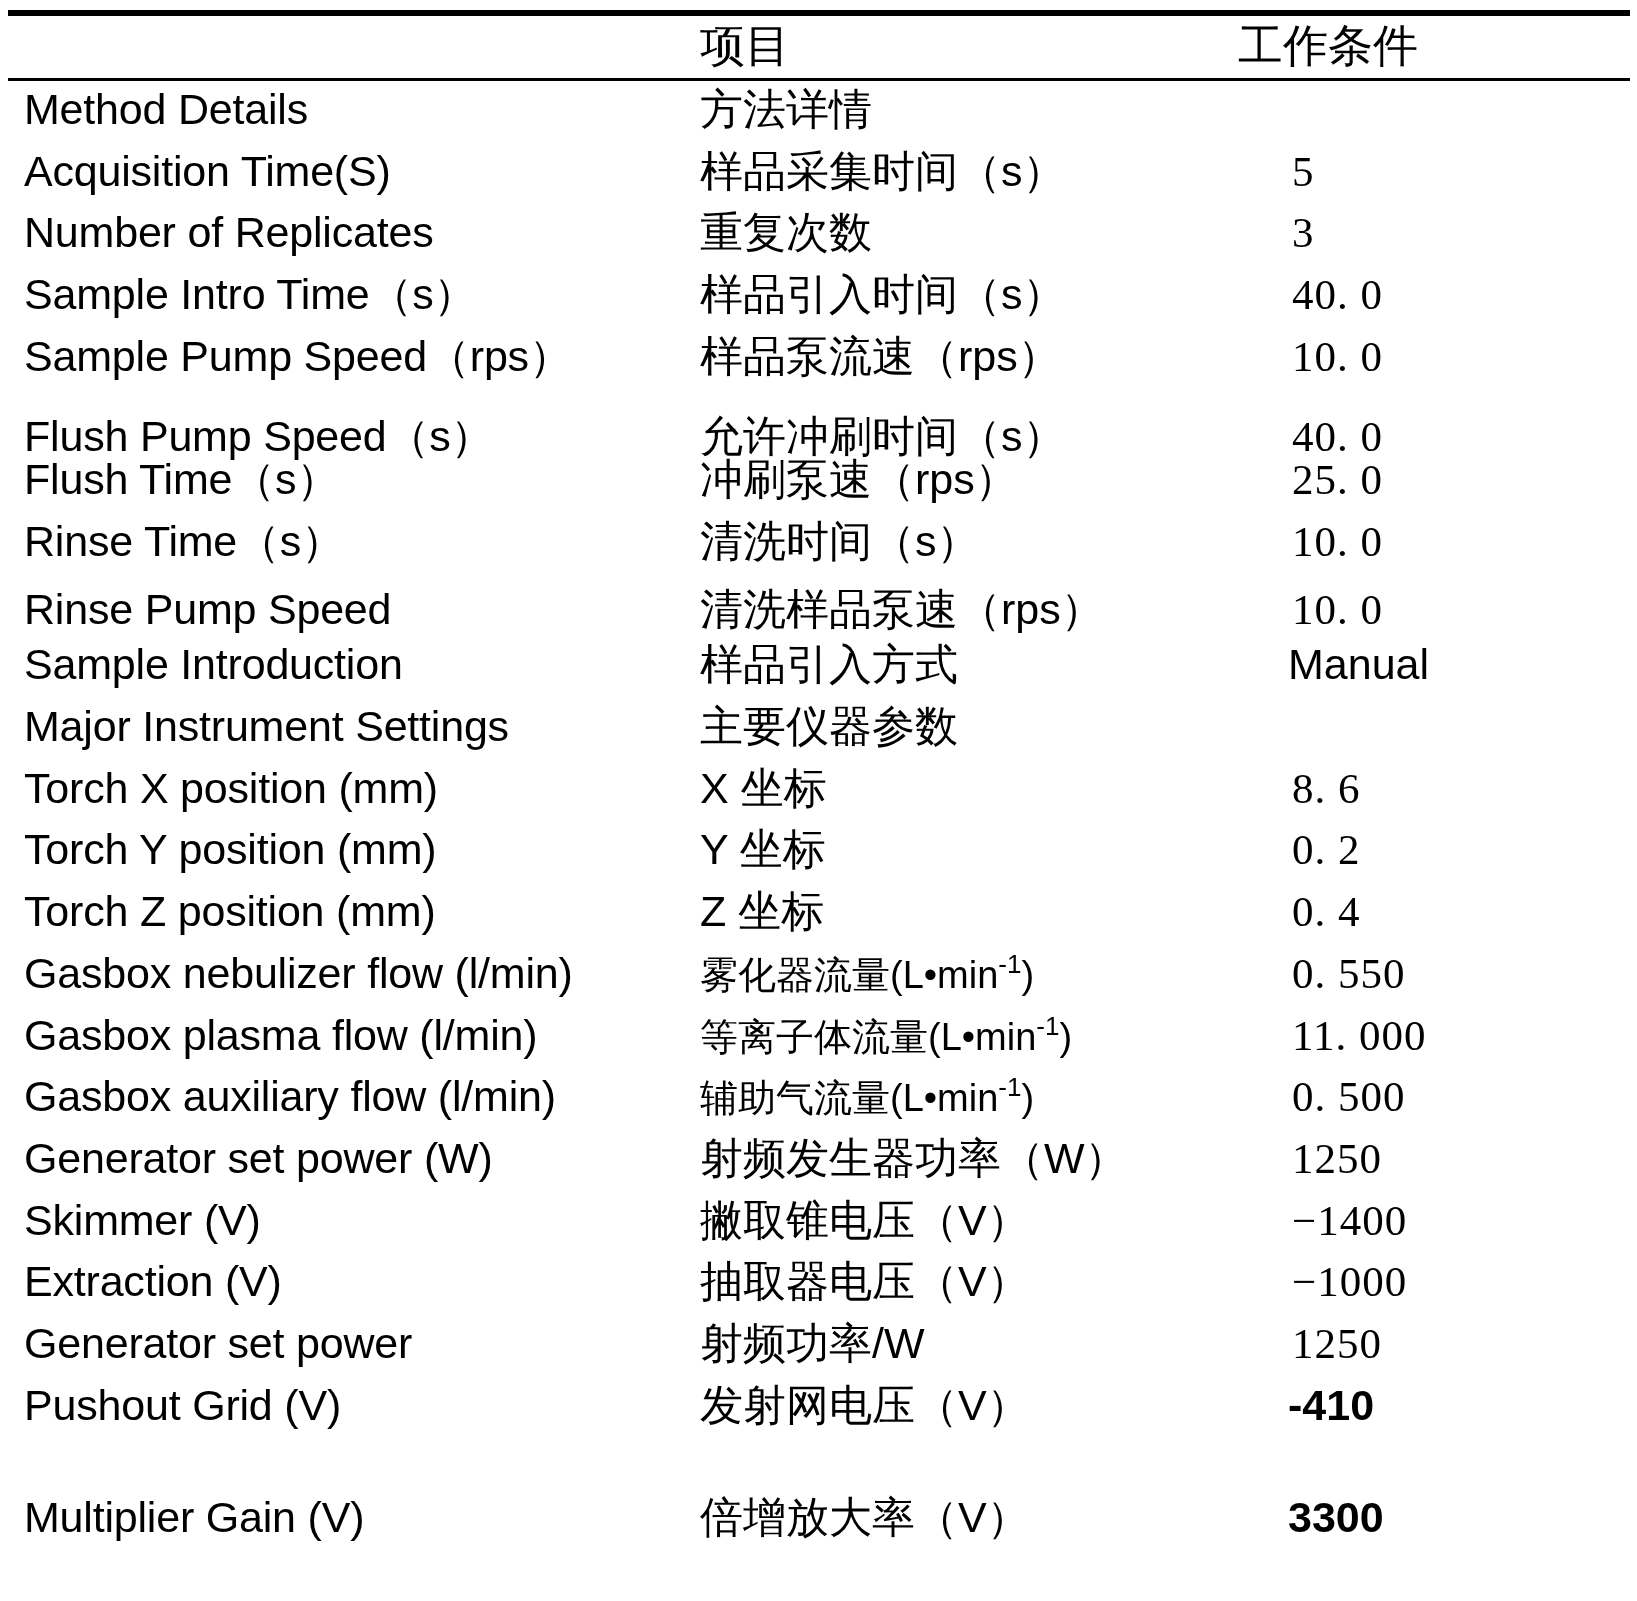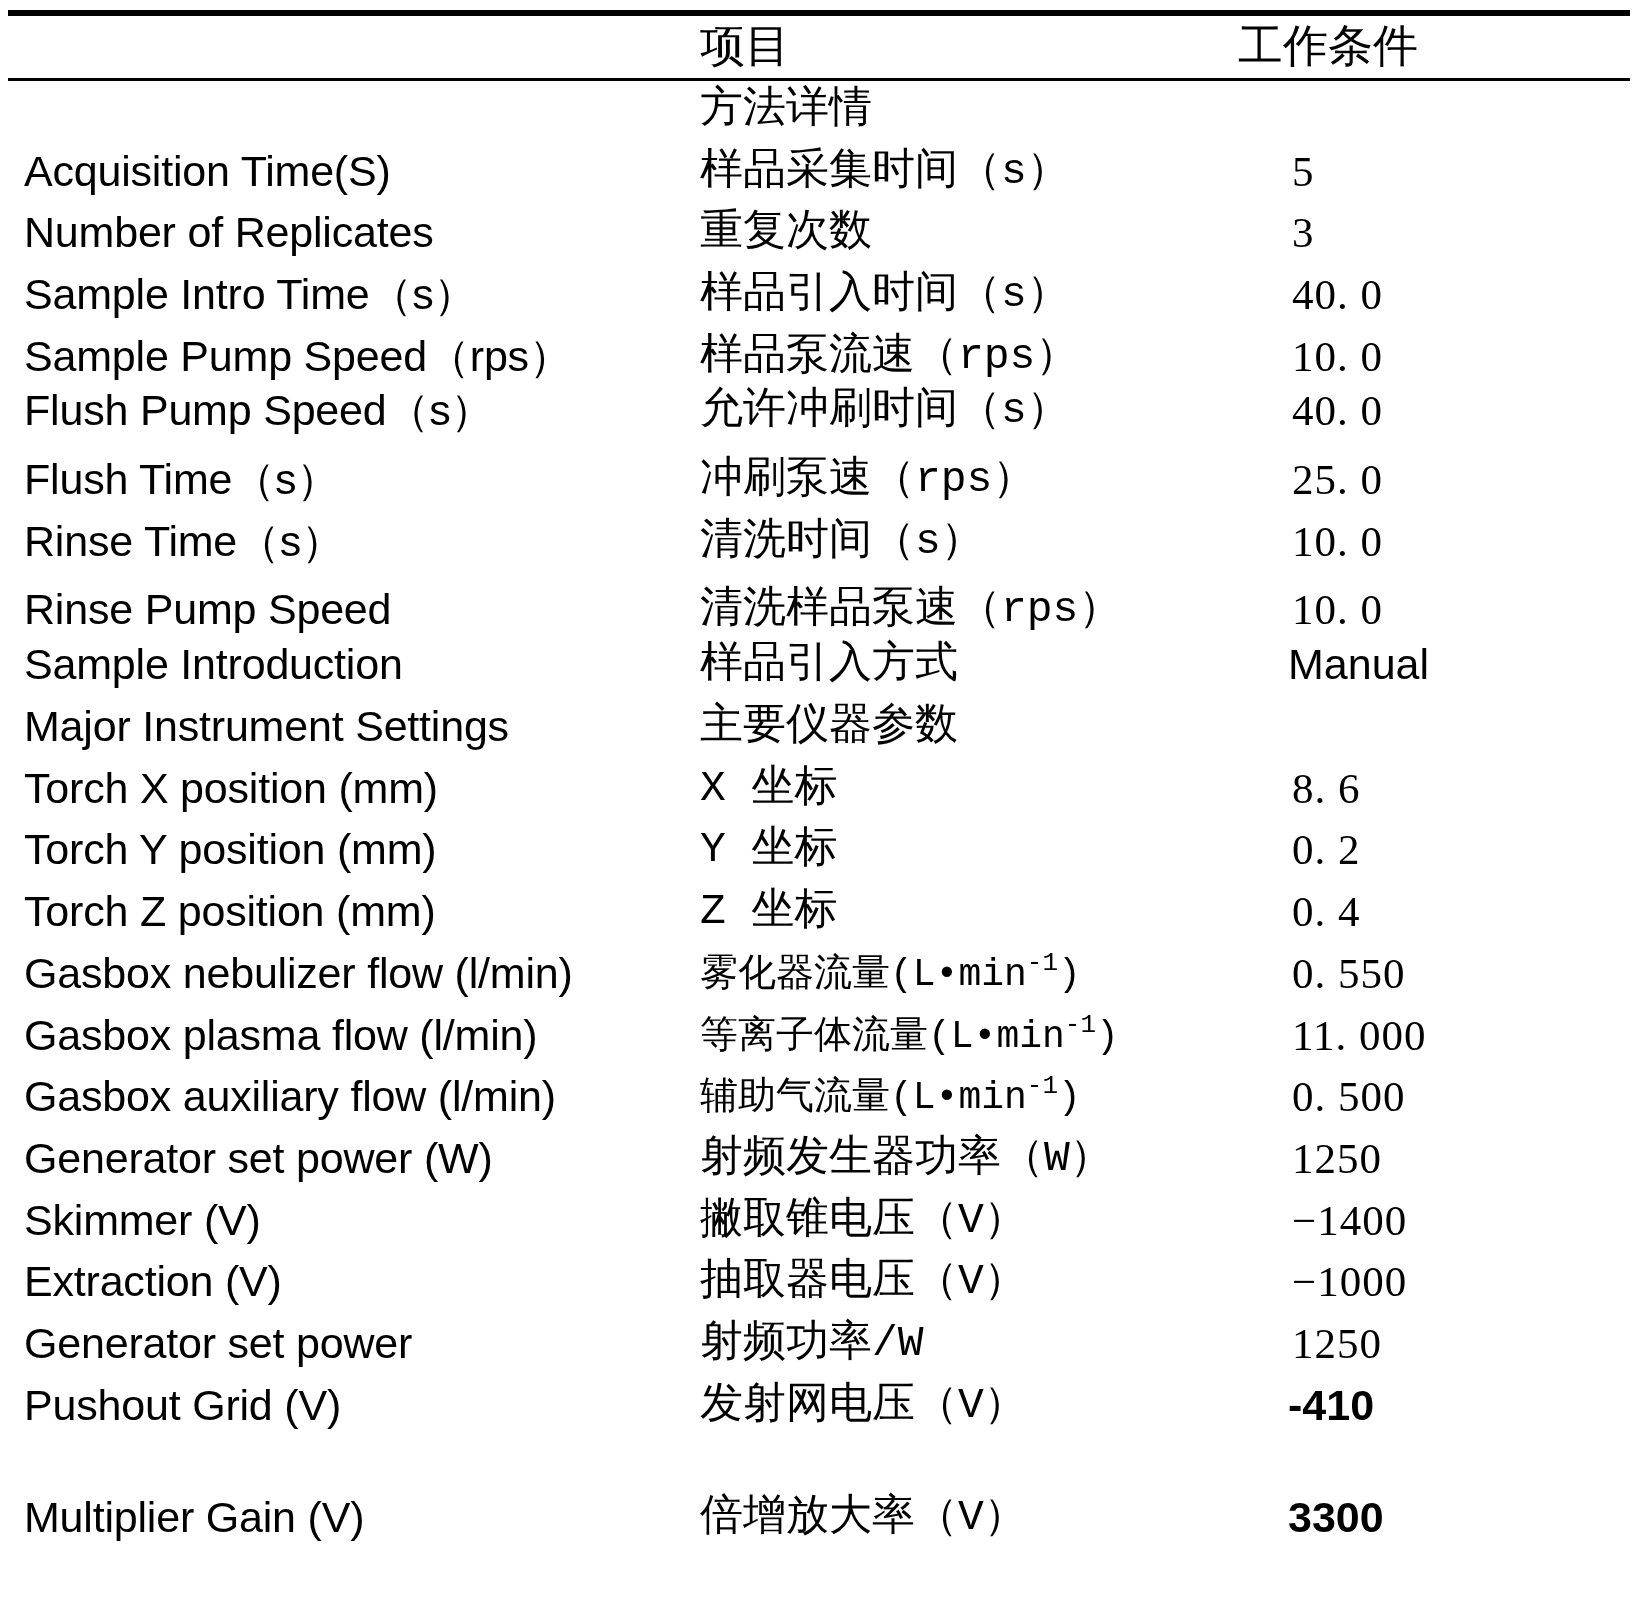--- a/index.html
+++ b/index.html
@@ -66,21 +66,21 @@
     width: 1637px;
     height: 62px;
   }
 
   .en {
     font-family: "Liberation Sans", sans-serif;
     font-size: 43px;
     letter-spacing: -0.2px;
   }
   .zh {
-    font-family: Liberation Mono, monospace;
+    font-family: Liberation Sans, sans-serif;
     font-size: 43px;
   }
   .val {
     font-family: "Liberation Serif", "DejaVu Serif", serif;
     font-size: 43px;
     letter-spacing: 1px;
   }
   
   .val.sans {
     font-family: "Liberation Sans", sans-serif;
@@ -112,20 +112,21 @@
   <div class="rule rule-top"></div>
   <div class="rule rule-header"></div>
 
   <div class="header-row">
     <span class="cell hdr hdr-zh">项目</span>
     <span class="cell hdr hdr-val">工作条件</span>
   </div>
 
   <div id="rows-container">
       <div class="row" style="top: 88px;">
+        <span class="cell en col-en">Method   Details</span>
         <span class="cell zh col-zh">方法详情</span>
       </div>
       <div class="row" style="top: 149.7px;">
         <span class="cell en col-en">Acquisition Time(S)</span>
         <span class="cell zh col-zh">样品采集时间（s）</span>
         <span class="cell val col-val">5</span>
       </div>
       <div class="row" style="top: 211.4px;">
         <span class="cell en col-en">Number of Replicates</span>
         <span class="cell zh col-zh">重复次数</span>
@@ -134,21 +135,21 @@
       <div class="row" style="top: 273.1px;">
         <span class="cell en col-en">Sample Intro Time（s）</span>
         <span class="cell zh col-zh">样品引入时间（s）</span>
         <span class="cell val col-val">40. 0</span>
       </div>
       <div class="row" style="top: 334.8px;">
         <span class="cell en col-en">Sample Pump Speed（rps）</span>
         <span class="cell zh col-zh">样品泵流速（rps）</span>
         <span class="cell val col-val">10. 0</span>
       </div>
-      <div class="row" style="top: 389px;">
+      <div class="row" style="top: 415px;">
         <span class="cell en col-en">Flush Pump Speed（s）</span>
         <span class="cell zh col-zh">允许冲刷时间（s）</span>
         <span class="cell val col-val">40. 0</span>
       </div>
       <div class="row" style="top: 458.2px;">
         <span class="cell en col-en">Flush Time（s）</span>
         <span class="cell zh col-zh">冲刷泵速（rps）</span>
         <span class="cell val col-val">25. 0</span>
       </div>
       <div class="row" style="top: 519.9px;">

